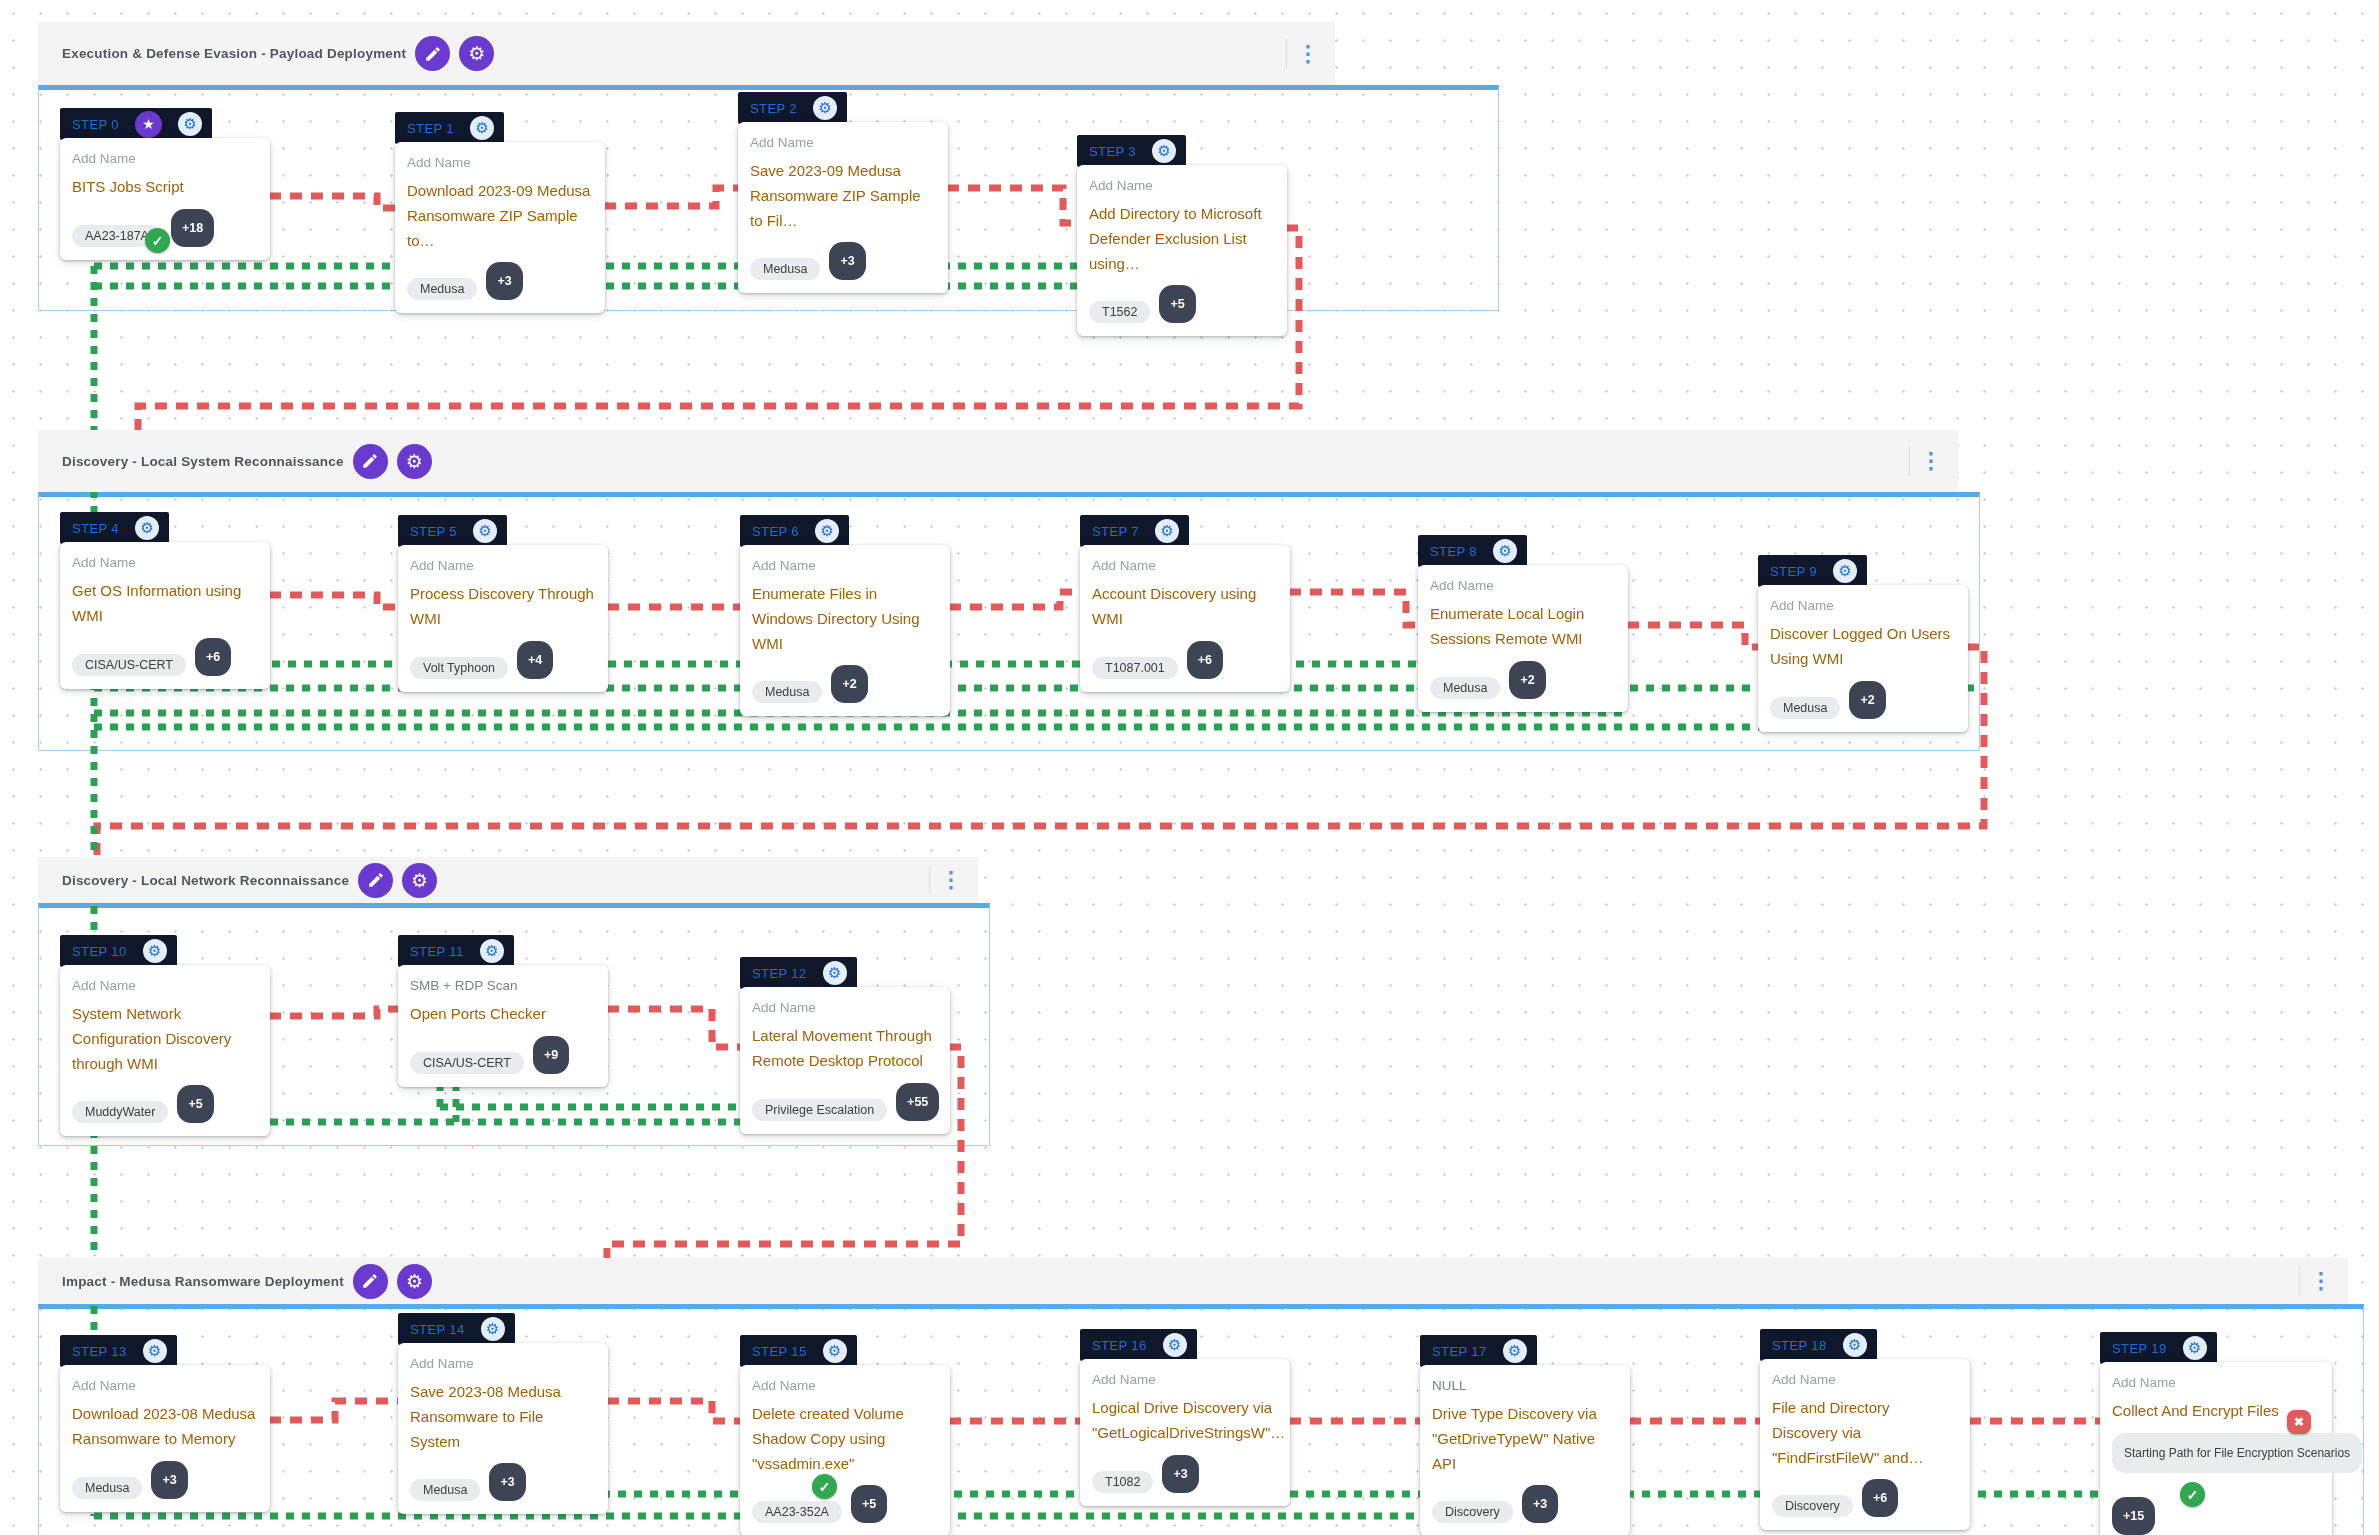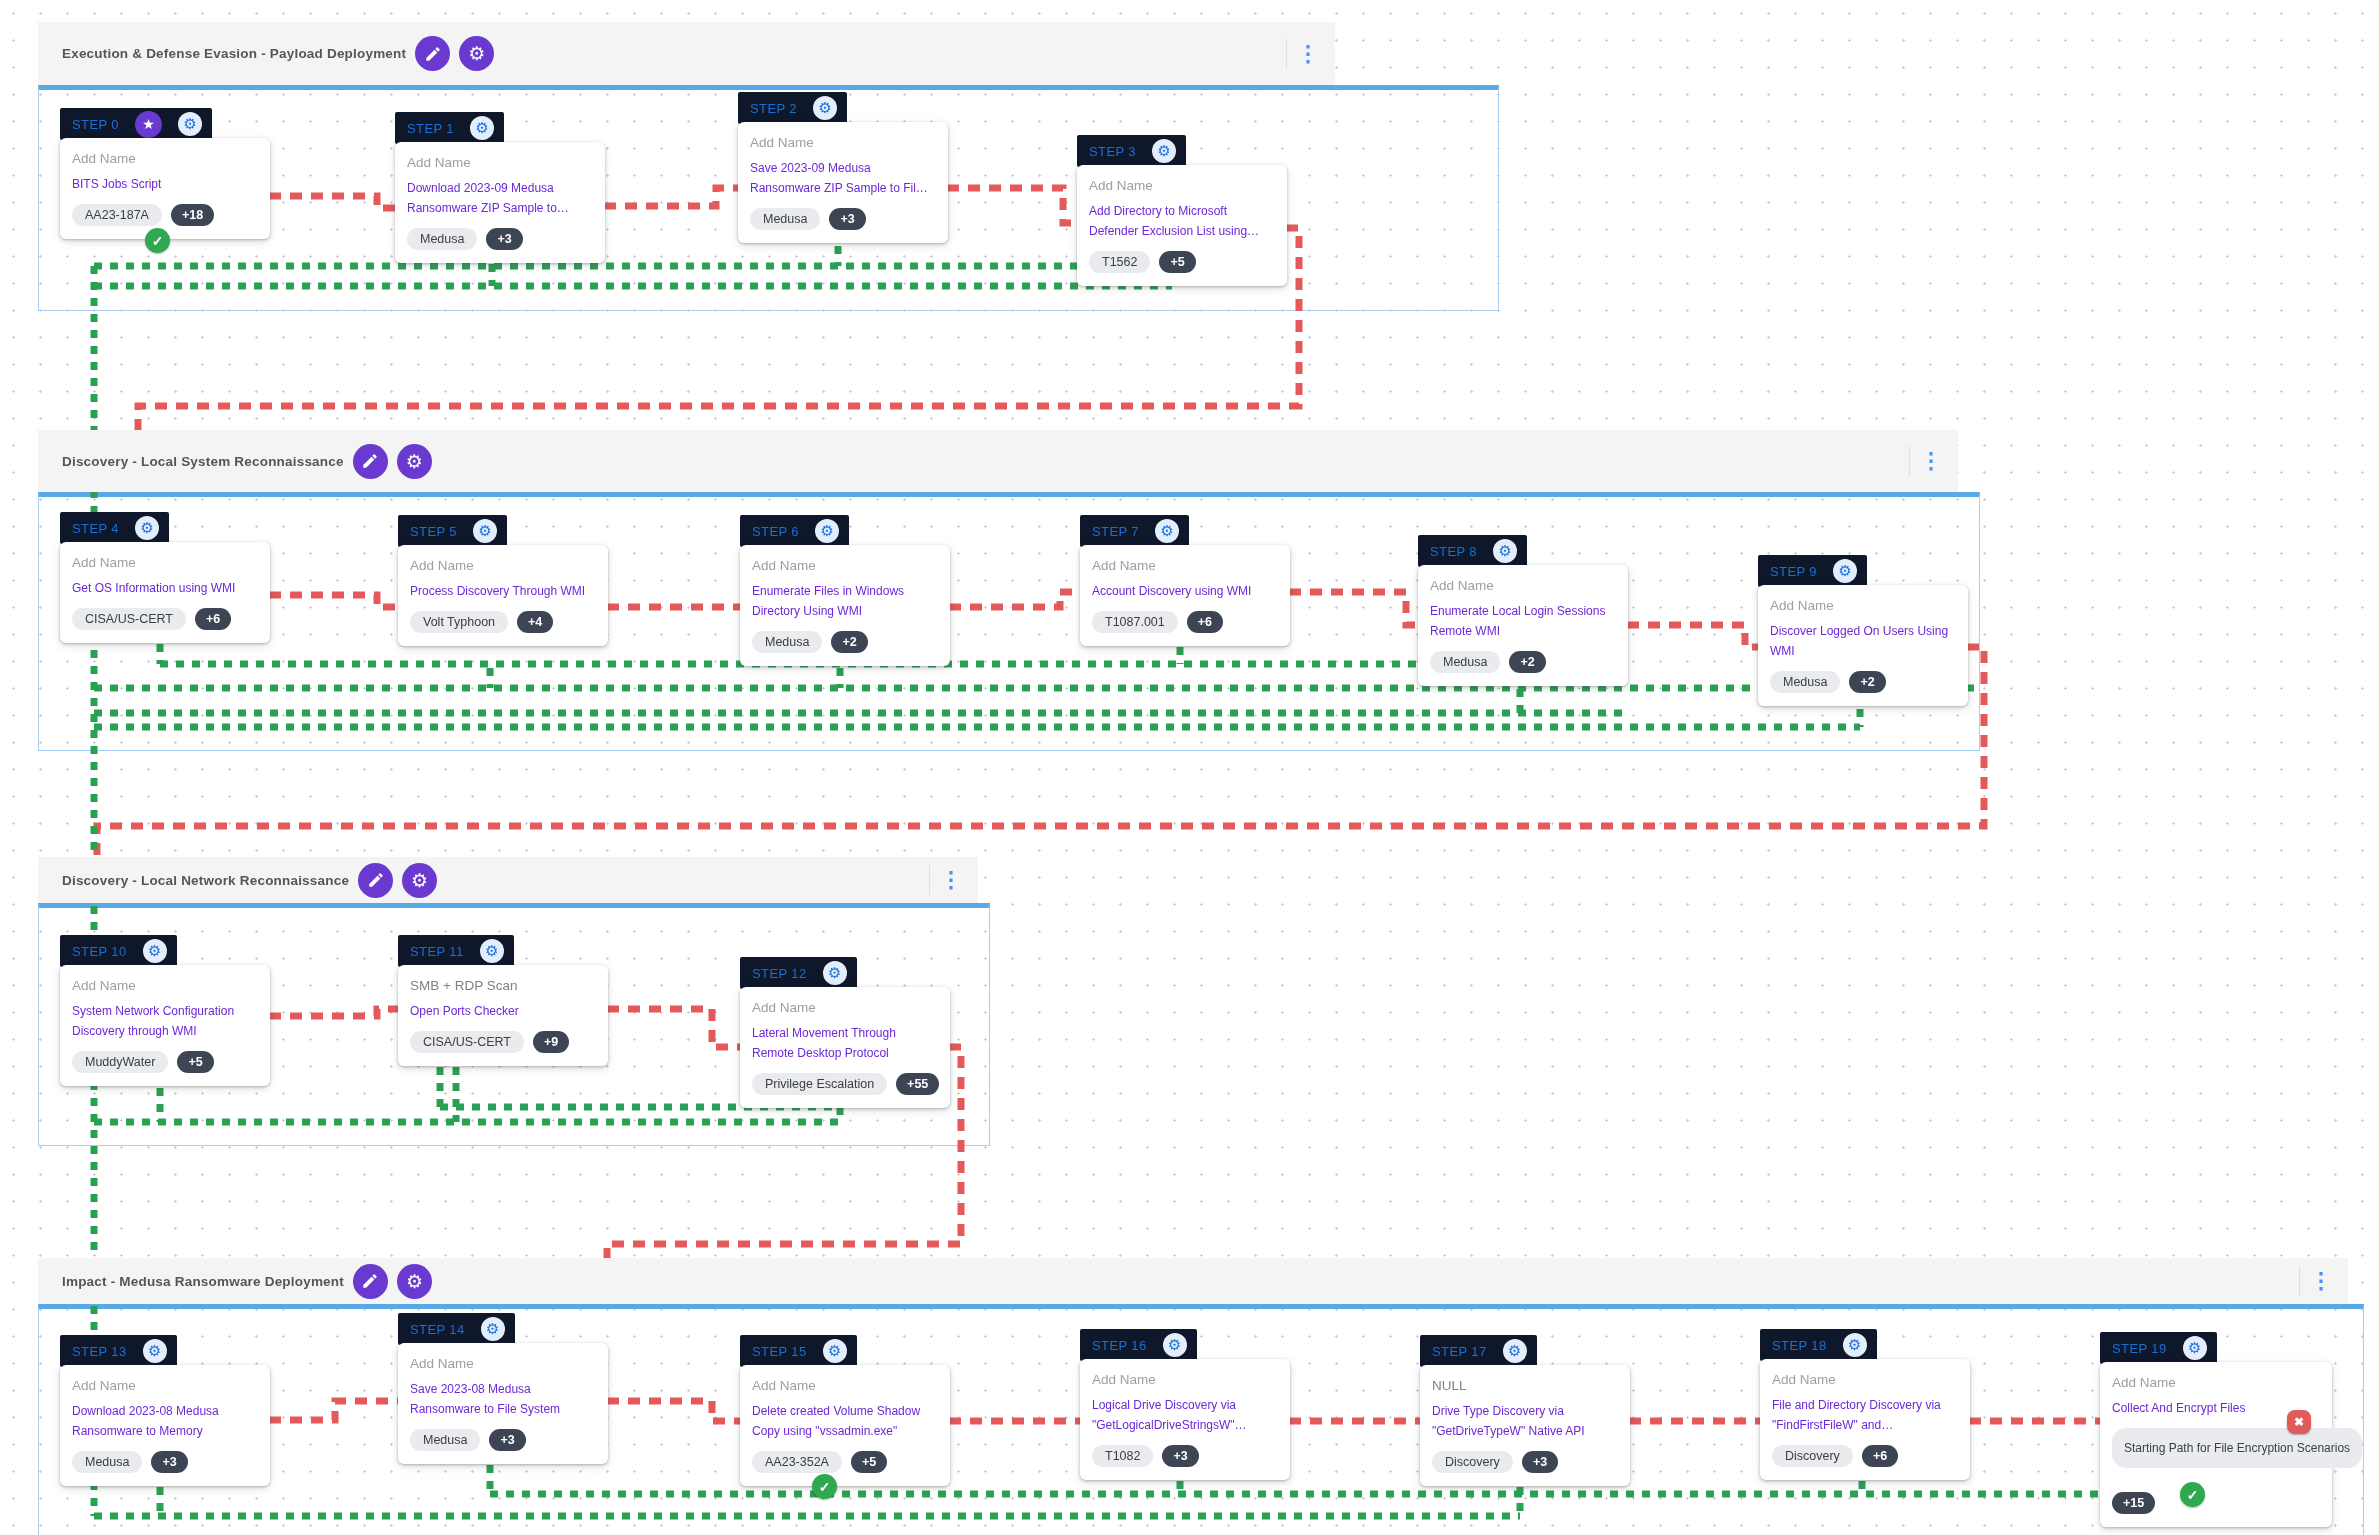--- a/index.html
+++ b/index.html
@@ -26,26 +26,26 @@
   
   .step{position:absolute;z-index:4;width:210px}
   .step.s19{width:232px}
   .tab{display:inline-flex;align-items:center;gap:16px;background:#0f172a;padding:4px 10px 4px 12px;height:32px;box-sizing:border-box;border-radius:2px}
   .tab-label{font-size:13px;color:#1a6fd4;font-weight:500;letter-spacing:.4px;white-space:nowrap}
   .tab-gear{width:24px;height:24px;border-radius:50%;background:#e4eefb;color:#1a73e8;font-size:15px;display:flex;align-items:center;justify-content:center;cursor:pointer;flex:none}
   .tab-star{width:27px;height:27px;border-radius:50%;background:#6a39d0;color:#fff;font-size:14px;display:flex;align-items:center;justify-content:center;cursor:pointer;flex:none}
   .card{background:#fff;border-radius:6px;box-shadow:0 1px 3px rgba(60,64,67,.35),0 3px 8px rgba(60,64,67,.15);padding:10px 12px 13px;margin-top:-2px;position:relative}
   .name{font-size:13.5px;color:#9aa0a6;padding:3px 0 9px;cursor:text}
   .name.filled{color:#7d8288}
-  .title{font-size:12px;color:#6d28d9;line-height:1.65;padding-bottom:9px;cursor:pointer}
+  .title{font-size:15px;color:#a16207;line-height:1.65;padding-bottom:9px;cursor:pointer}
   .tags{display:flex;align-items:flex-end;gap:9px}
   .tags.row2{margin-top:24px}
   .pill{background:#e9ebee;border-radius:14px;padding:4px 13px;font-size:12.5px;color:#3c4043;white-space:nowrap;cursor:pointer}
   .pill.wide{font-size:12px;padding:13px 12px}
-  .pill.dark{background:#3d4554;color:#fff;font-weight:600;padding:4px 11px}
+  .pill.dark{background:#3d4554;color:#fff;font-weight:600;padding:12px 11px}
   
   .badge{position:absolute;z-index:5;display:flex;align-items:center;justify-content:center;color:#fff}
   .check{width:25px;height:25px;border-radius:50%;background:#2fa84f;font-size:14px;font-weight:bold;box-shadow:0 1px 2px rgba(0,0,0,.3)}
   .xbadge{width:24px;height:24px;border-radius:8px;background:#e15b5b;font-size:12px;font-weight:bold;box-shadow:0 1px 2px rgba(0,0,0,.3)}
 </style>
 </head>
 <body>
 
 <div class="gbox" style="left:38px;top:85px;width:1459px;height:220px"></div>
 <div class="gbox" style="left:38px;top:492px;width:1940px;height:253px"></div>

